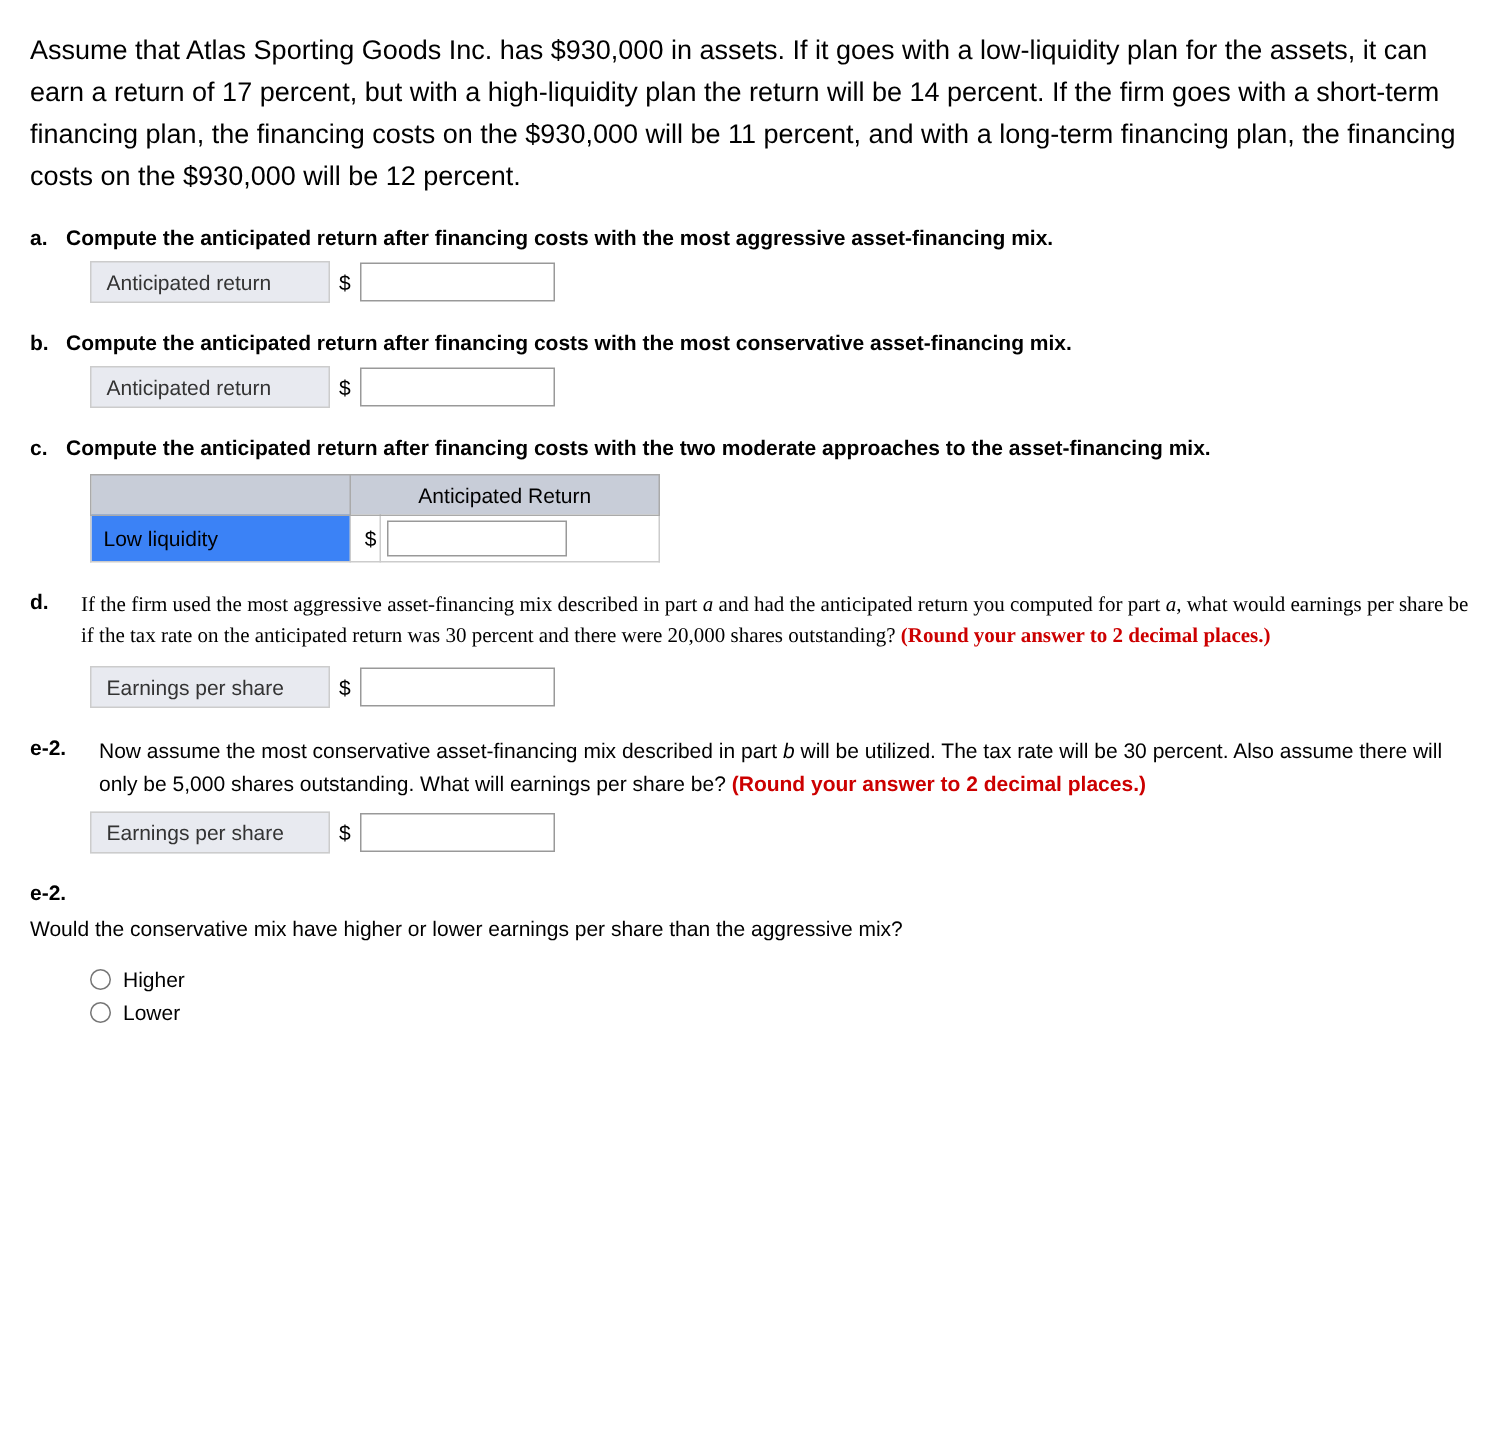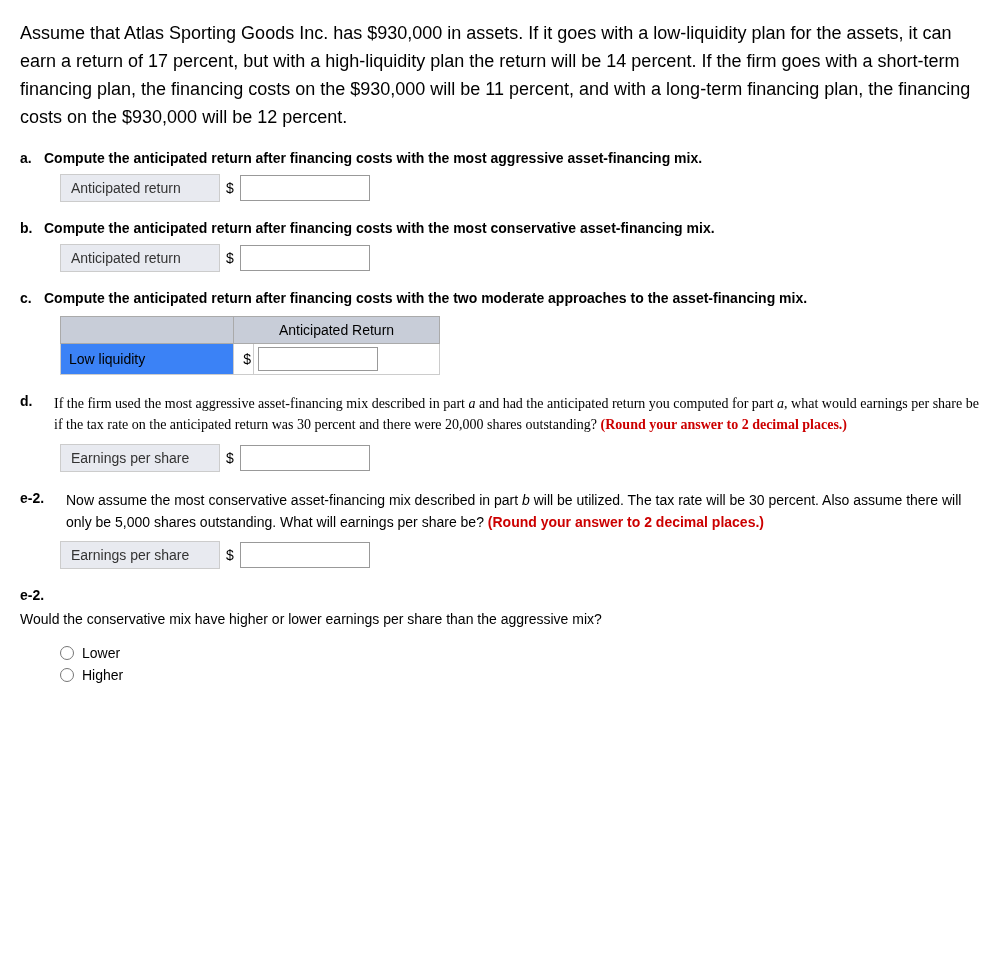--- a/index.html
+++ b/index.html
@@ -286,21 +286,21 @@
   </div>
 </div>
 
 <div class="section" style="margin-top: 10px;">
   <div class="e2-text">
     <span class="letter">e-2.</span>
     <span class="text">Would the conservative mix have higher or lower earnings per share than the aggressive mix?</span>
   </div>
   <div class="radio-group">
     <div class="radio-option">
+      <input type="radio" name="e2_answer" id="higher" style="">
+      <label for="higher">Higher</label>
+    </div>
+    <div class="radio-option">
       <input type="radio" name="e2_answer" id="lower" style="">
       <label for="lower">Lower</label>
     </div>
-    <div class="radio-option">
-      <input type="radio" name="e2_answer" id="higher" style="">
-      <label for="higher">Higher</label>
-    </div>
   </div>
 </div>
 
 </body></html>

